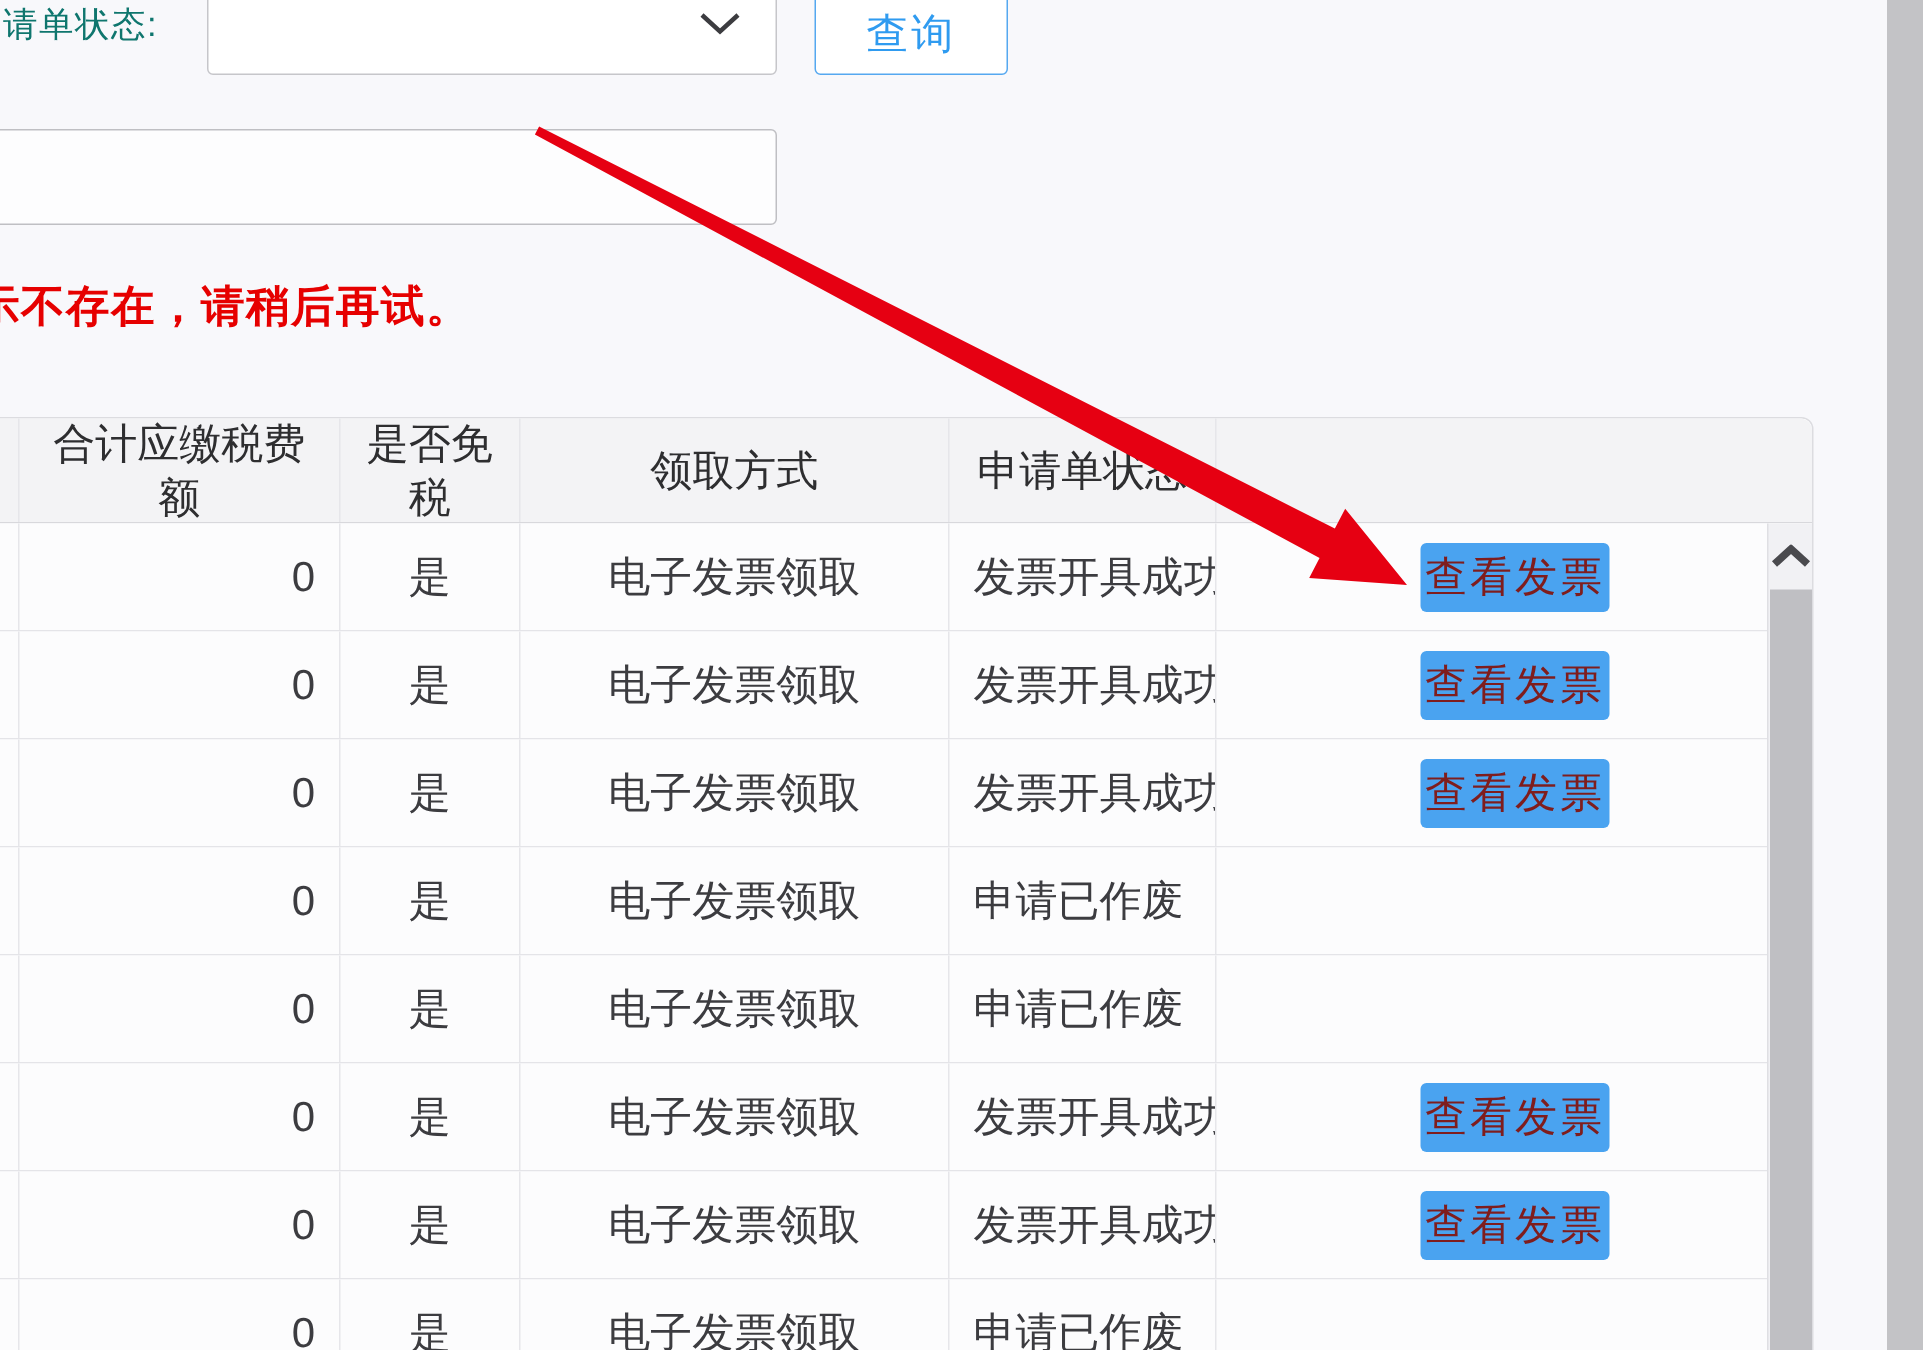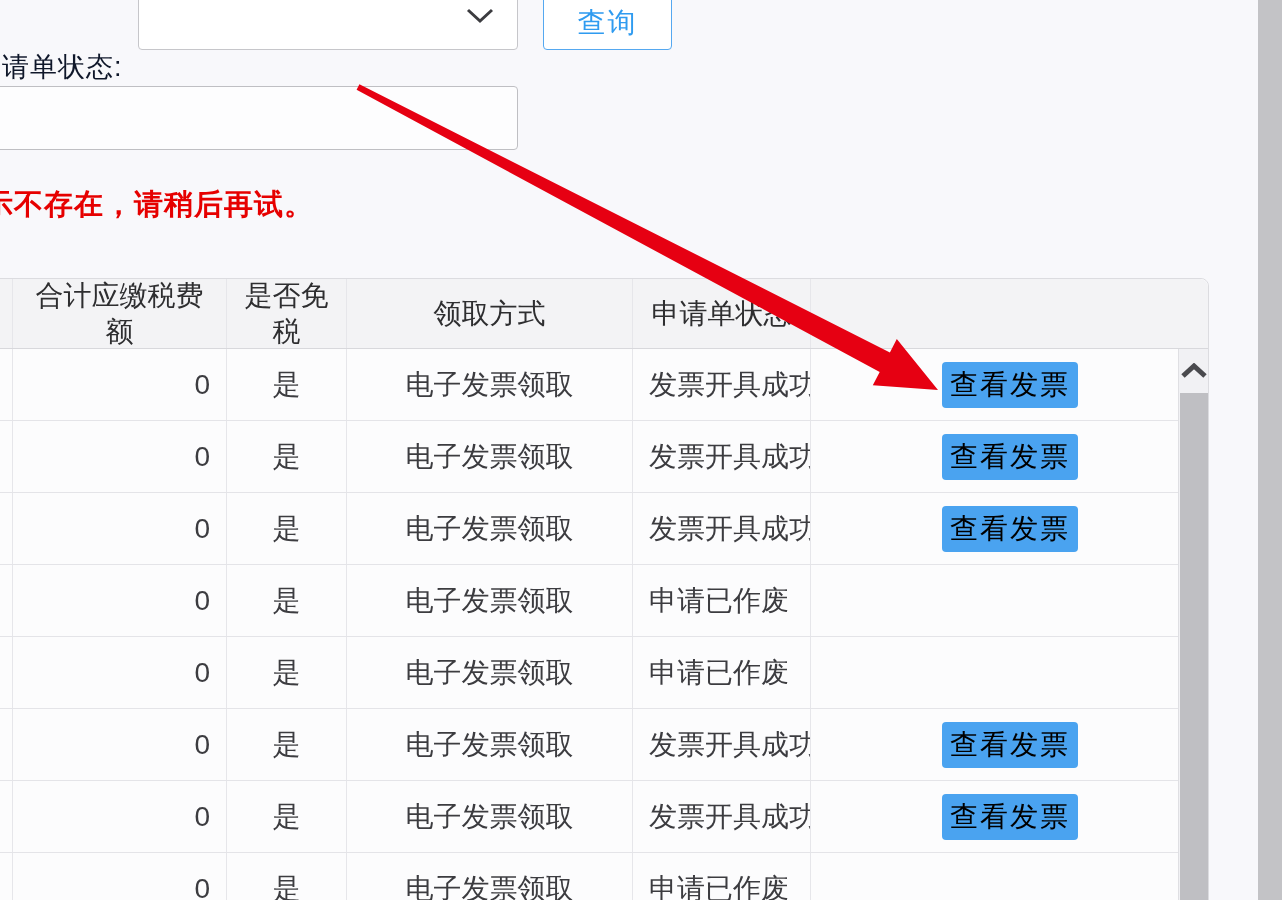--- a/index.html
+++ b/index.html
@@ -15,23 +15,22 @@
   
   .right-band {
     position:absolute; top:0; right:0;
     width:24px; height:900px;
     background:#c3c3c6;
   }
 
   
   .status-label {
     position:absolute; left:2px; top:1px;
-    font-size:27px; color:#0f172a; letter-spacing:1px;
+    font-size:23px; color:#0f766e; letter-spacing:1px;
     white-space:nowrap;
-    margin-top:48px;
   }
   .status-select {
     position:absolute; left:138px; top:-14px;
     width:380px; height:64px;
     background:#ffffff;
     border:1px solid #c6c6ca; border-radius:4px;
     display:flex; align-items:center;
   }
   .status-select .sel-value {
     margin-left:26px; flex:1;
@@ -104,24 +103,24 @@
   .c2 { width:120px; }
   .c3 { width:286px; }
   .c4 { width:178px;text-align:right; }
   .c5 { width:367px; border-right:none; padding-left:31px; }
   .trow:not(.thead) .c1 { justify-content:flex-end; padding-right:16px; }
   .trow:not(.thead) .c4 { justify-content:flex-start; padding-left:16px; white-space:nowrap; }
   .c1 .wrapcap, .c2 .wrapcap { width:180px; }
   .c2 .wrapcap { width:96px; }
 
   .action-btn {
-    width:136px; height:46px;
+    width:126px; height:46px;
     background:#4aa3f0;
     border:none; border-radius:4px;
-    color:#000000; font-size:28px; letter-spacing:2px;
+    color:#7f1d1d; font-size:28px; letter-spacing:2px;
     cursor:pointer;
     font-family:Liberation Mono, monospace;
   }
 
   
   .vscroll {
     position:absolute; top:70px; right:0; bottom:0;
     width:30px;
     background:#f1f1f4;
     border-left:1px solid #dfdfe3;

